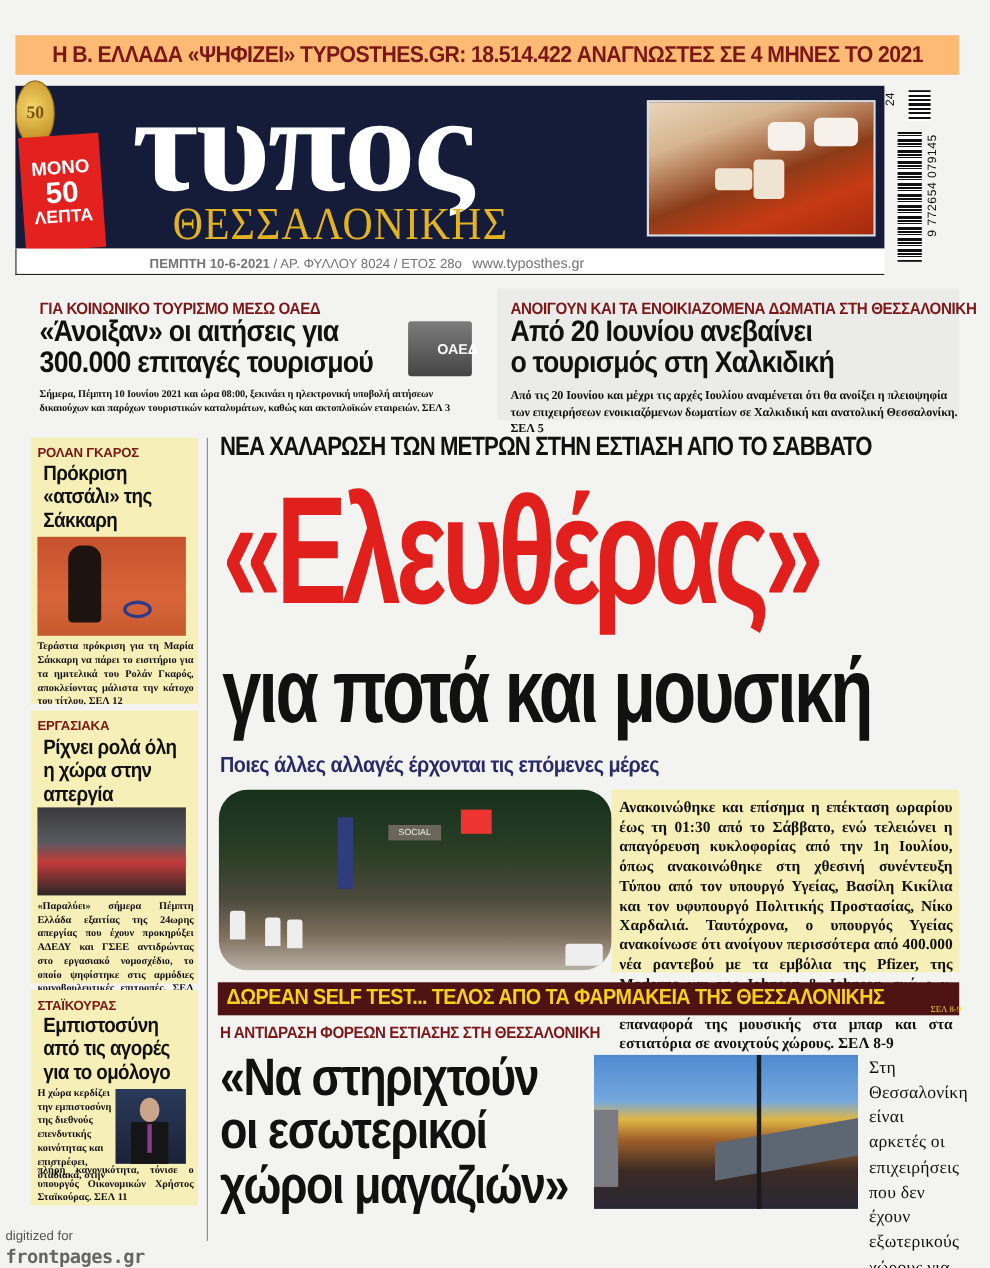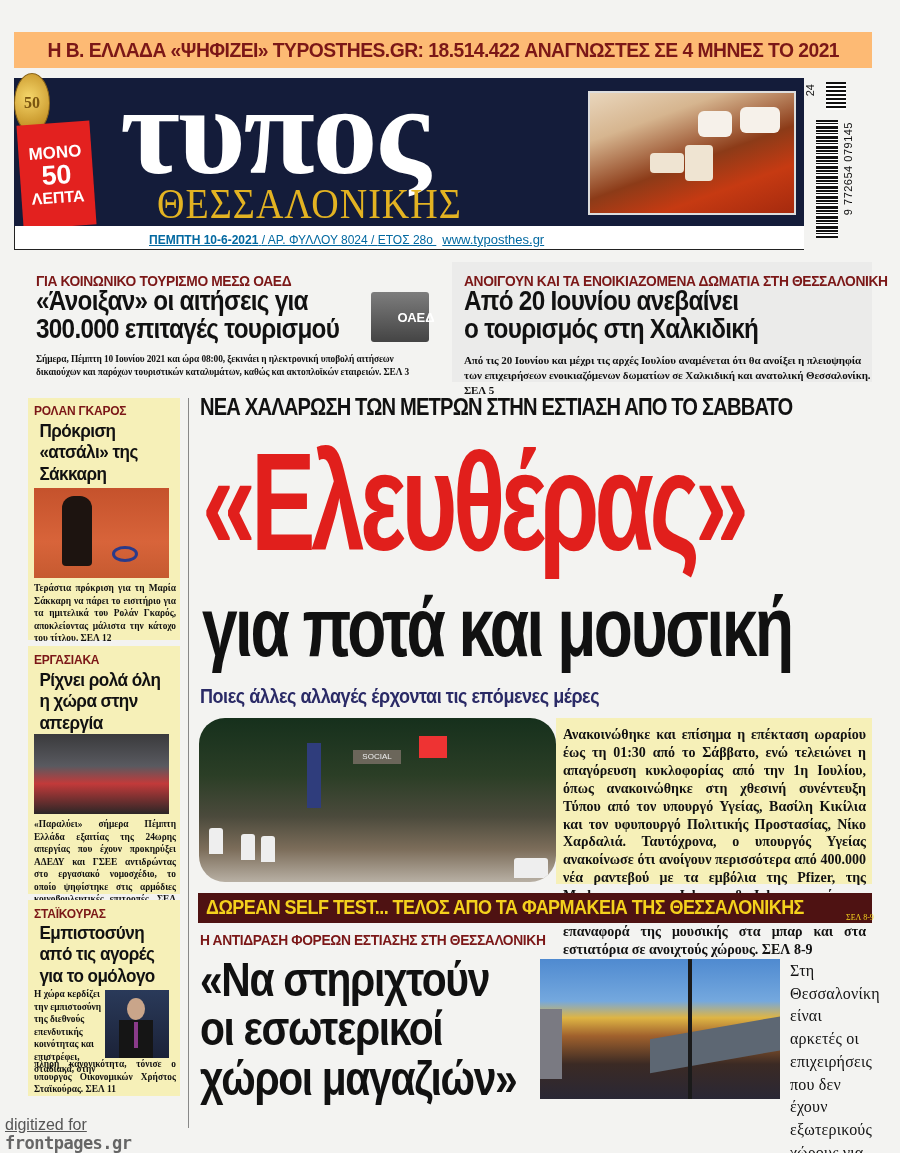--- a/index.html
+++ b/index.html
@@ -21,21 +21,21 @@
     .price-tag .l2 { font-size: 27px; font-weight: 700; line-height: 1.05; }
     .price-tag .l3 { font-size: 16px; font-weight: 700; line-height: 1; }
     .mast-photo { left: 588px; top: 91px; width: 208px; height: 124px; border: 2px solid #ddd; background: linear-gradient(160deg, #e9d6bc 0%, #d6b58f 25%, #8c3b18 55%, #c63a12 75%, #a52a0e 100%); overflow: hidden; }
     .mast-photo .pillow { position:absolute; width: 40px; height: 26px; background:#f6f1ea; border-radius:6px; }
     .mast-photo .towel { position:absolute; width: 34px; height: 20px; background:#efe4d2; border-radius:4px; }
     .barcode { left: 816px; top: 80px; width: 22px; height: 160px; background: repeating-linear-gradient(180deg, #111 0 2px, #fff 2px 3px, #111 3px 4px, #fff 4px 6px, #111 6px 9px, #fff 9px 10px); }
     .barcode-top { left: 826px; top: 82px; width: 20px; height: 28px; background: repeating-linear-gradient(180deg, #111 0 2px, #fff 2px 4px); }
     .barcode-num { left: 835px; top: 100px; width: 20px; font-size: 11px; writing-mode: vertical-rl; transform: rotate(180deg); color:#111; }
     .barcode-num2 { left: 840px; top: 115px; font-size: 11px; writing-mode: vertical-rl; transform: rotate(180deg); color:#111; letter-spacing: 0.5px;}
     .dateline { left: 14px; top: 226px; width: 790px; height: 24px; background: #fff; border-left: 1px solid #222; border-bottom: 1px solid #222; }
-    .dateline-text { left: 149px; top: 232px; font-size: 12px; color: #0369a1; white-space: nowrap; text-decoration: underline; }
+    .dateline-text { left: 136px; top: 232px; font-size: 12px; color: #737373; white-space: nowrap; }
     .dateline-text b { font-weight: 700; }
     .dateline-text .url { font-size: 13px; margin-left: 6px; }
 
     
     .kicker { font-weight: 700; color: #7b1717; letter-spacing: -0.4px; transform: scaleX(0.92); transform-origin: left; white-space: nowrap; }
     .s1-kicker { left: 36px; top: 272px; font-size: 15px; }
     .s1-title { left: 36px; top: 288px; font-size: 27px; font-weight: 700; line-height: 1.03; letter-spacing: -0.8px; transform: scaleX(0.9); transform-origin: left; width: 400px; }
     .s1-logo { left: 371px; top: 292px; width: 58px; height: 50px; background: linear-gradient(#7d7d7d, #444); border-radius: 3px; display:flex; align-items:center; justify-content:center; color:#fff; font-size: 13px; font-weight:700;padding-left:32px; }
     .s1-body { left: 36px; top: 353px; width: 400px; font-family: "Liberation Serif", serif; font-size: 9.4px; font-weight: 700; line-height: 1.35; letter-spacing: -0.1px; }
     .s2-box { left: 452px; top: 262px; width: 420px; height: 120px; background: #ebebea; }
@@ -69,21 +69,21 @@
     .ribbon-sel { left: 846px; top: 913px; font-family: Liberation Serif, serif; font-size: 8px; color: #f4d11d; }
 
     .s3-kicker { left: 200px; top: 931px; font-size: 15px; }
     .s3-title { left: 200px; top: 955px; font-size: 48px; font-weight: 700; line-height: 1.03; letter-spacing: -1.6px; transform: scaleX(0.85); transform-origin: left; white-space: nowrap; }
     .s3-photo { left: 540px; top: 959px; width: 240px; height: 140px; background: linear-gradient(180deg, #4f8ad0 0%, #74a8de 30%, #dfb544 42%, #a0612d 55%, #3b2a24 75%, #292735 100%); overflow: hidden; }
     .s3-photo .lamp { position:absolute; left:148px; top:0; width:4px; height:140px; background:#1a1a1a; }
     .s3-photo .awning { position:absolute; left:110px; top:68px; width:140px; height:34px; background:#5d6773; transform: skewY(-10deg); }
     .s3-photo .bldg { position:absolute; left:0; top:50px; width:22px; height:70px; background:#7a7a82; }
     .s3-body { left: 790px; top: 960px; width: 86px; font-family: "Liberation Serif", serif; font-size: 16px; font-weight: 400; line-height: 1.42; letter-spacing: 0.2px; }
 
-    .digitized { left: 5px; top: 1116px; font-size: 16px; color: #555; text-decoration: underline; }
+    .digitized { left: 5px; top: 1116px; font-size: 12px; color: #555; }
     .fp { left: 5px; top: 1133px; font-size: 17px; font-weight: 700; color: #666; letter-spacing: -0.5px; font-family: "DejaVu Sans Mono", monospace; }
   </style>
 </head>
 <body>
 
 <div class="abs top-banner">
   <span>Η Β. ΕΛΛΑΔΑ «ΨΗΦΙΖΕΙ» TYPOSTHES.GR: 18.514.422 ΑΝΑΓΝΩΣΤΕΣ ΣΕ 4 ΜΗΝΕΣ ΤΟ 2021</span>
 </div>
 
 <div class="abs masthead"></div>

